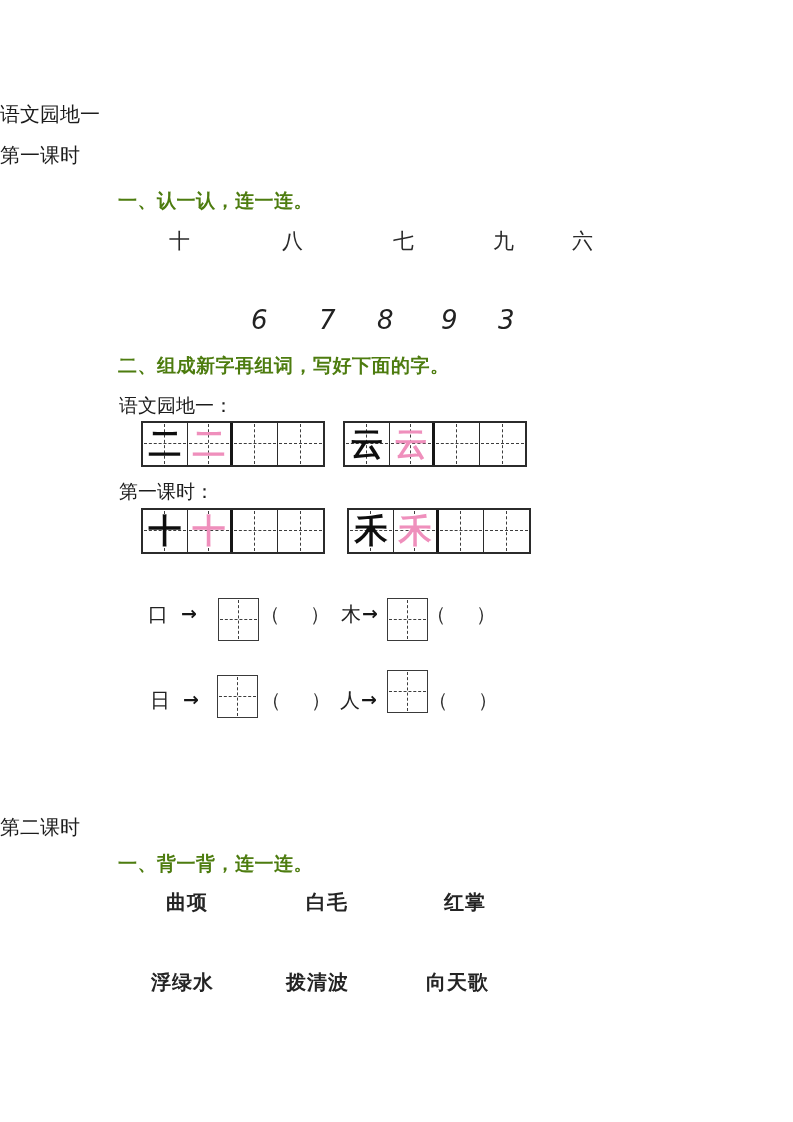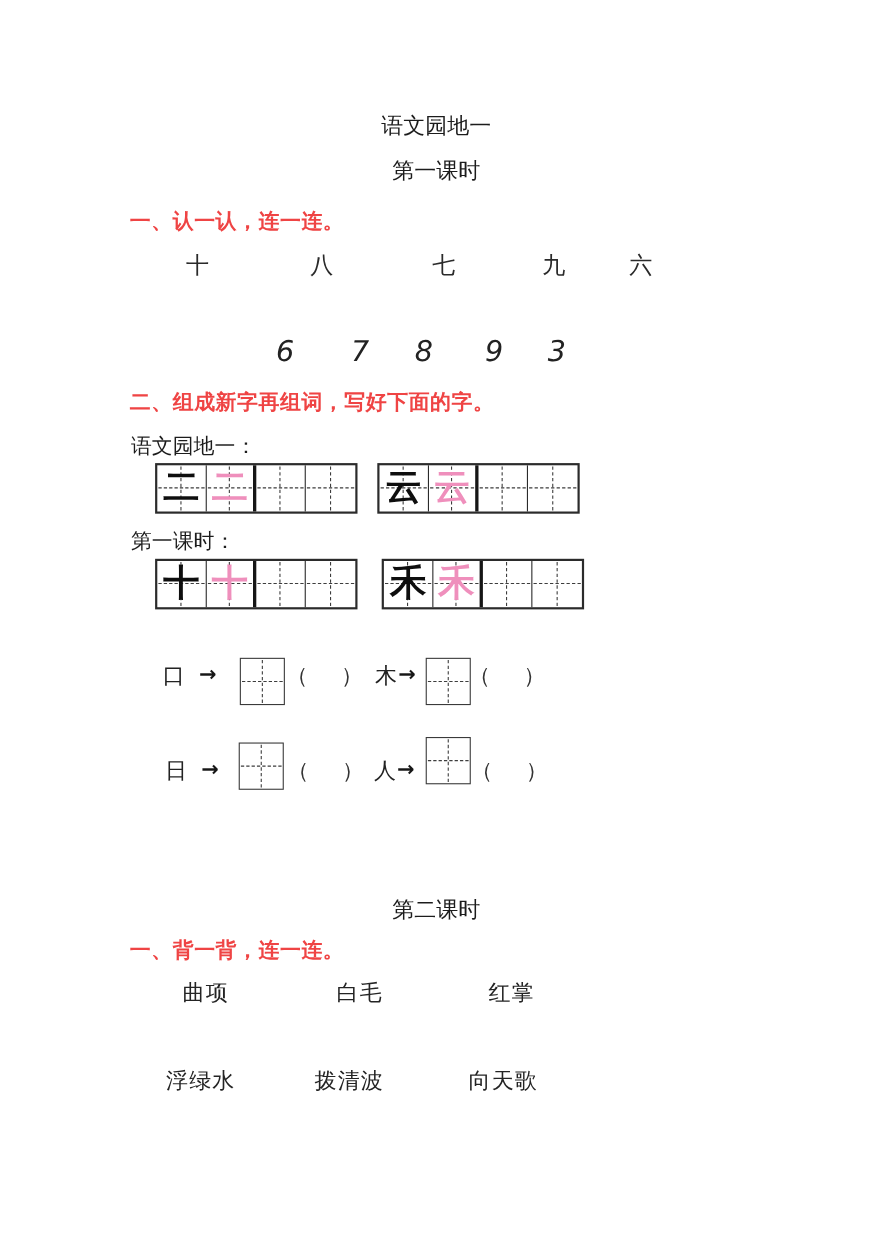--- a/index.html
+++ b/index.html
@@ -4,25 +4,25 @@
 <style>
   * { margin:0; padding:0; box-sizing:border-box; }
   html,body { background:#ffffff; }
   body {
     width:793px; height:1122px;
     font-family:"Liberation Serif","DejaVu Serif",serif;
     color:#1c1c1c;
   }
   .page { position:relative; width:793px; height:1122px; background:#fff; overflow:hidden; }
 
-  .centered { position:absolute; left:0; width:100%; text-align:center; font-size:20px; }
+  .centered { position:absolute; left:0; width:100%; text-align:left; font-size:20px; }
   .sec-heading {
     position:absolute; left:118px;
     font-family:"Liberation Sans","DejaVu Sans",sans-serif;
-    font-weight:700; font-size:19px; letter-spacing:0.5px; color:#ef4444;
+    font-weight:700; font-size:19px; letter-spacing:0.5px; color:#4d7c0f;
   }
   .serif-label { position:absolute; left:119px; font-size:19px; }
 
   .cn-num { position:absolute; font-size:21px; color:#2a2a2a; }
   .ar-num {
     position:absolute; font-size:26px; font-style:italic; font-weight:500;
     font-family:"DejaVu Sans","Liberation Sans",sans-serif; color:#222;
   }
 
   
@@ -53,21 +53,21 @@
   .tbox::after {
     content:""; position:absolute; top:50%; left:1px; right:1px;
     border-top:1.6px dashed #3d3d3d; margin-top:-1px;
   }
 
   .s3char  { position:absolute; font-size:20px; color:#222; }
   .s3arrow { position:absolute; font-size:19px; font-weight:700;
              font-family:"DejaVu Sans","Liberation Sans",sans-serif; color:#161616; }
   .s3paren { position:absolute; font-size:20px; color:#333; }
 
-  .word-item { position:absolute; font-size:20px; color:#242424; letter-spacing:1px; }
+  .word-item { position:absolute; font-size:20px; color:#242424; letter-spacing:1px;font-weight:bold; }
 </style>
 </head>
 <body>
 
 <div class="page">
 
   <div class="centered" style="top:101px">语文园地一</div>
   <div class="centered" style="top:142px">第一课时</div>
 
   <div class="sec-heading" style="top:188px">一、认一认，连一连。</div>

